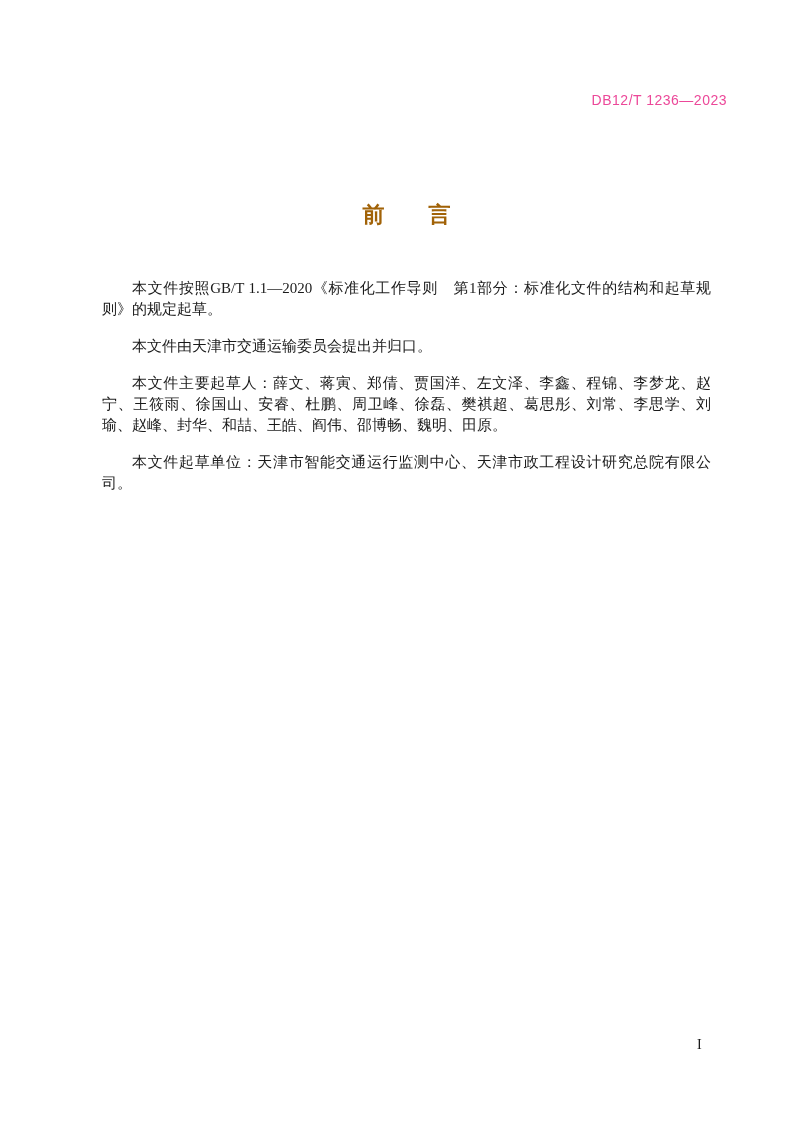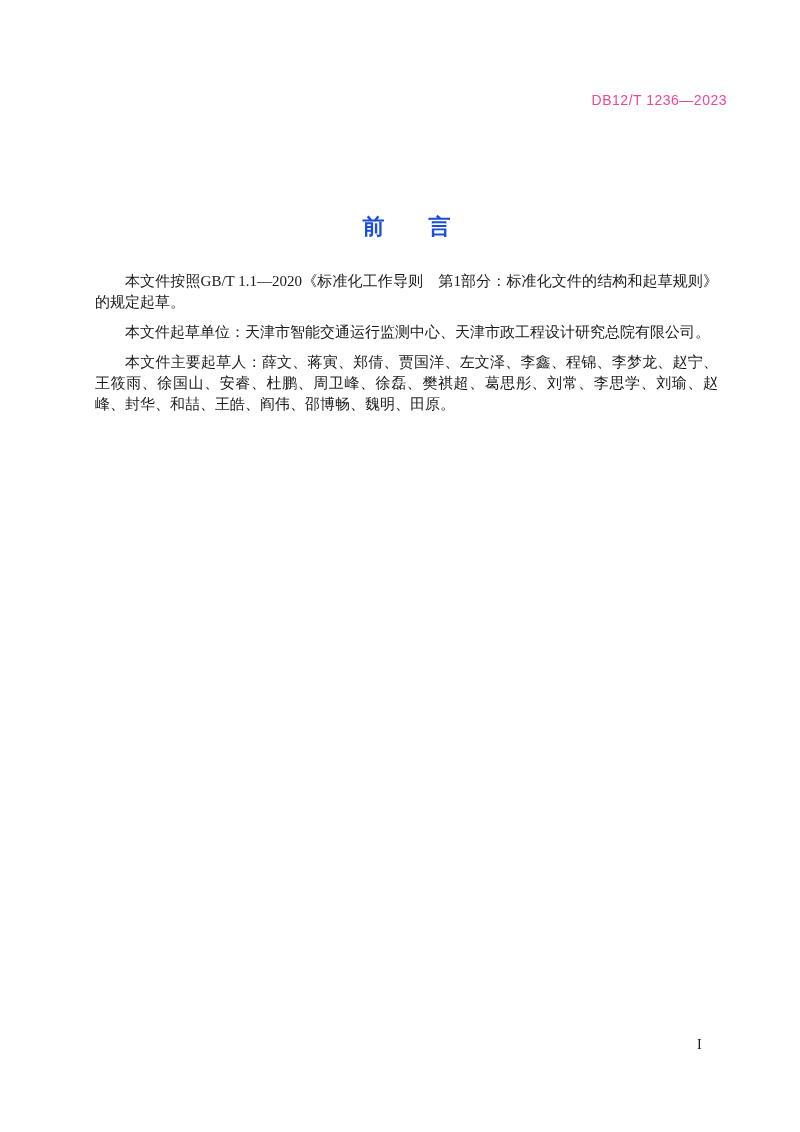--- a/index.html
+++ b/index.html
@@ -22,41 +22,41 @@
     font-size: 14px;
     letter-spacing: 0.5px;
     color: #ec4899;
     white-space: nowrap;
   }
   .page-title {
     position: absolute;
     top: 196px;
     left: 86px;
     right: 73px;
-    margin: 16px;
+    margin: 4px;
     text-align: center;
     font-family: Liberation Serif, serif;
     font-weight: bold;
     font-size: 22px;
-    color: #1d4ed8;
+    color: #a16207;
     white-space: pre;
   }
   .foreword-content {
     position: absolute;
     top: 262px;
     left: 86px;
     right: 73px;
     font-family: "Liberation Serif", "DejaVu Serif", serif;
     font-size: 15px;
     line-height: 21px;
     text-align: justify;
     color: #1a1a1a;
   }
   .foreword-content p {
-    margin: 9px;
+    margin: 16px;
     padding: 0;
     text-indent: 2em;
   }
   .page-number {
     position: absolute;
     top: 1037px;
     left: 697px;
     font-family: "Liberation Serif", "DejaVu Serif", serif;
     font-size: 14px;
     color: #1a1a1a;
@@ -64,17 +64,18 @@
 </style>
 </head>
 <body>
 
 <div class="doc-number">DB12/T 1236—2023</div>
 
 <h1 class="page-title">前　　言</h1>
 
 <div class="foreword-content">
   <p>本文件按照GB/T 1.1—2020《标准化工作导则　第1部分：标准化文件的结构和起草规则》的规定起草。</p>
+  <p>本文件由天津市交通运输委员会提出并归口。</p>
+  <p>本文件主要起草人：薛文、蒋寅、郑倩、贾国洋、左文泽、李鑫、程锦、李梦龙、赵宁、王筱雨、徐国山、安睿、杜鹏、周卫峰、徐磊、樊祺超、葛思彤、刘常、李思学、刘瑜、赵峰、封华、和喆、王皓、阎伟、邵博畅、魏明、田原。</p>
   <p>本文件起草单位：天津市智能交通运行监测中心、天津市政工程设计研究总院有限公司。</p>
-  <p>本文件主要起草人：薛文、蒋寅、郑倩、贾国洋、左文泽、李鑫、程锦、李梦龙、赵宁、王筱雨、徐国山、安睿、杜鹏、周卫峰、徐磊、樊祺超、葛思彤、刘常、李思学、刘瑜、赵峰、封华、和喆、王皓、阎伟、邵博畅、魏明、田原。</p>
 </div>
 
 <div class="page-number">I</div>
 
 </body></html>

